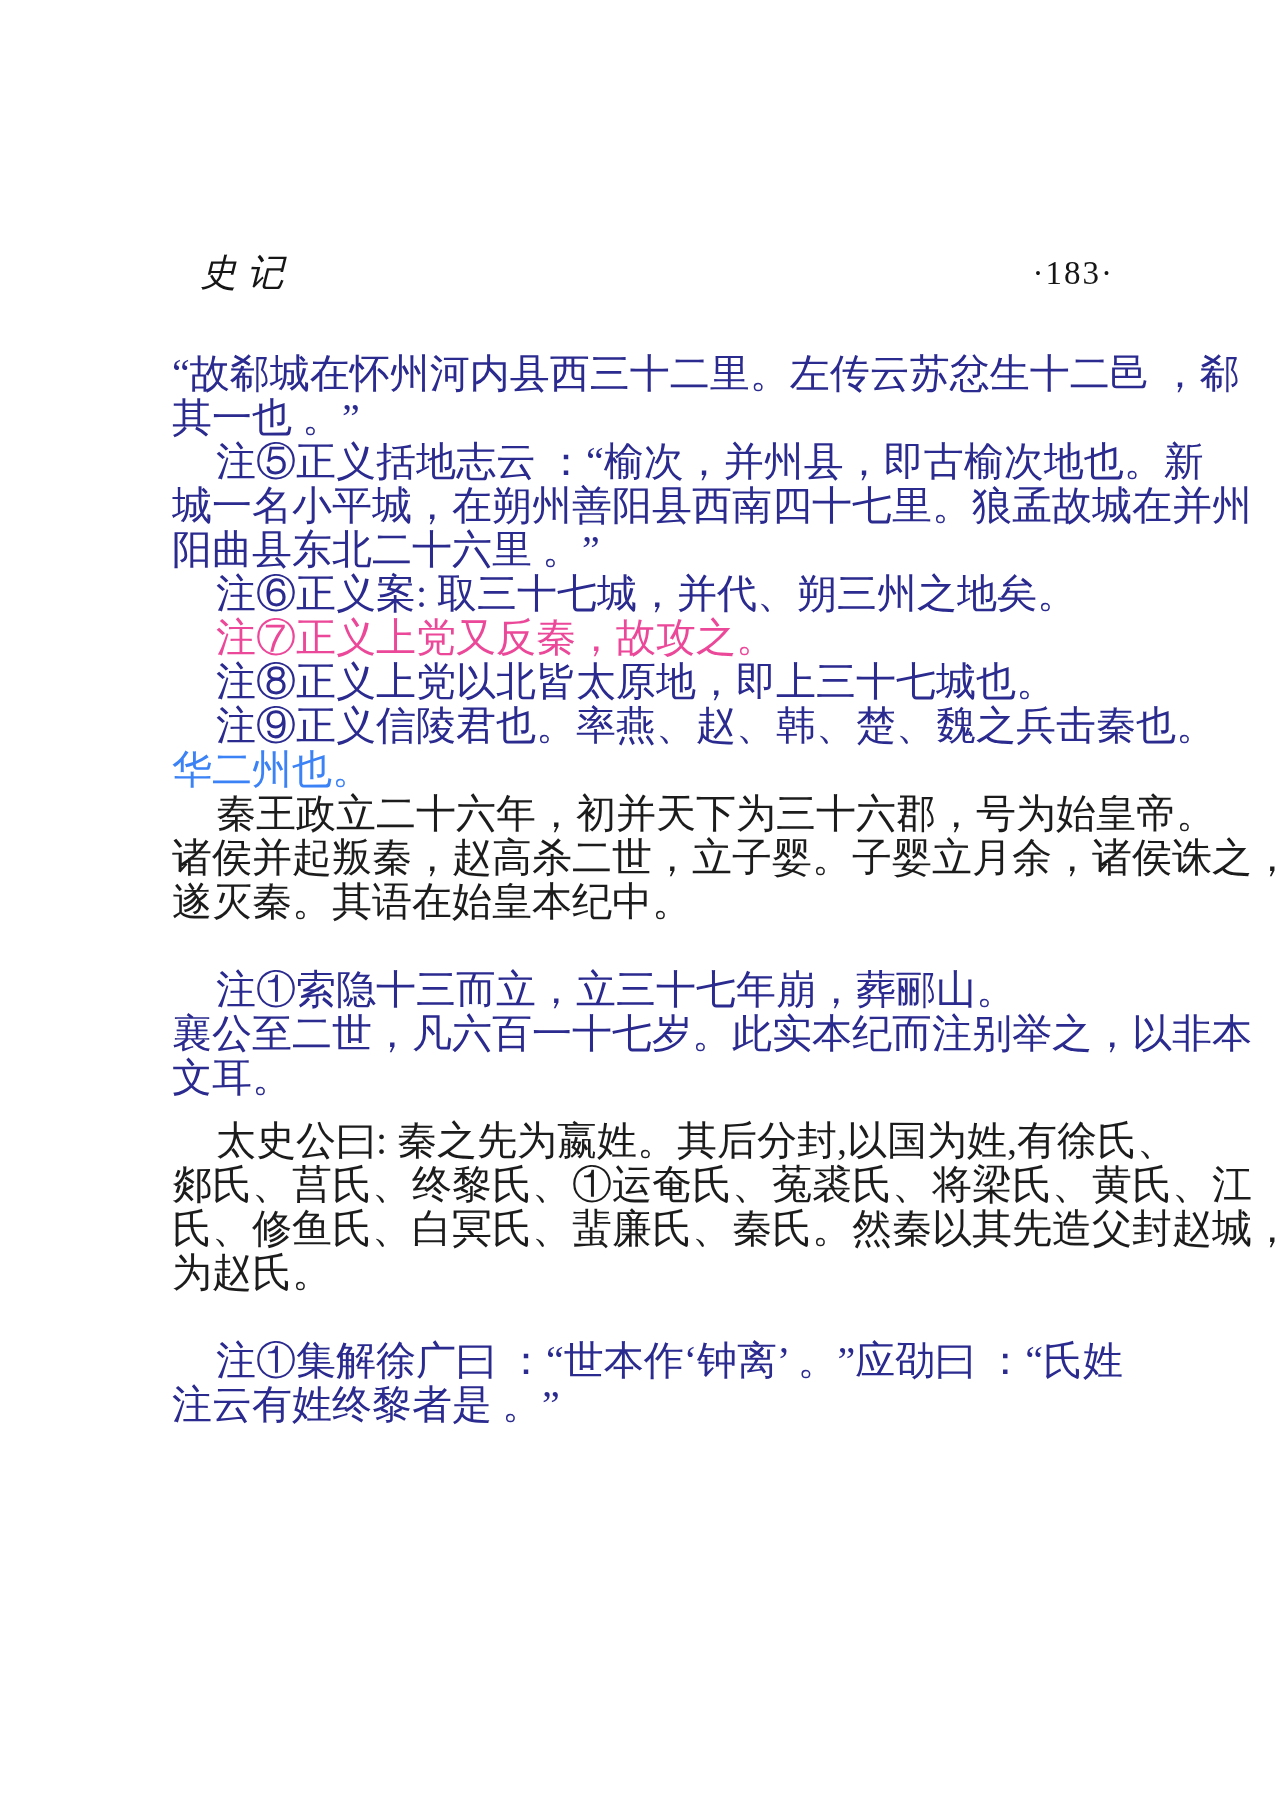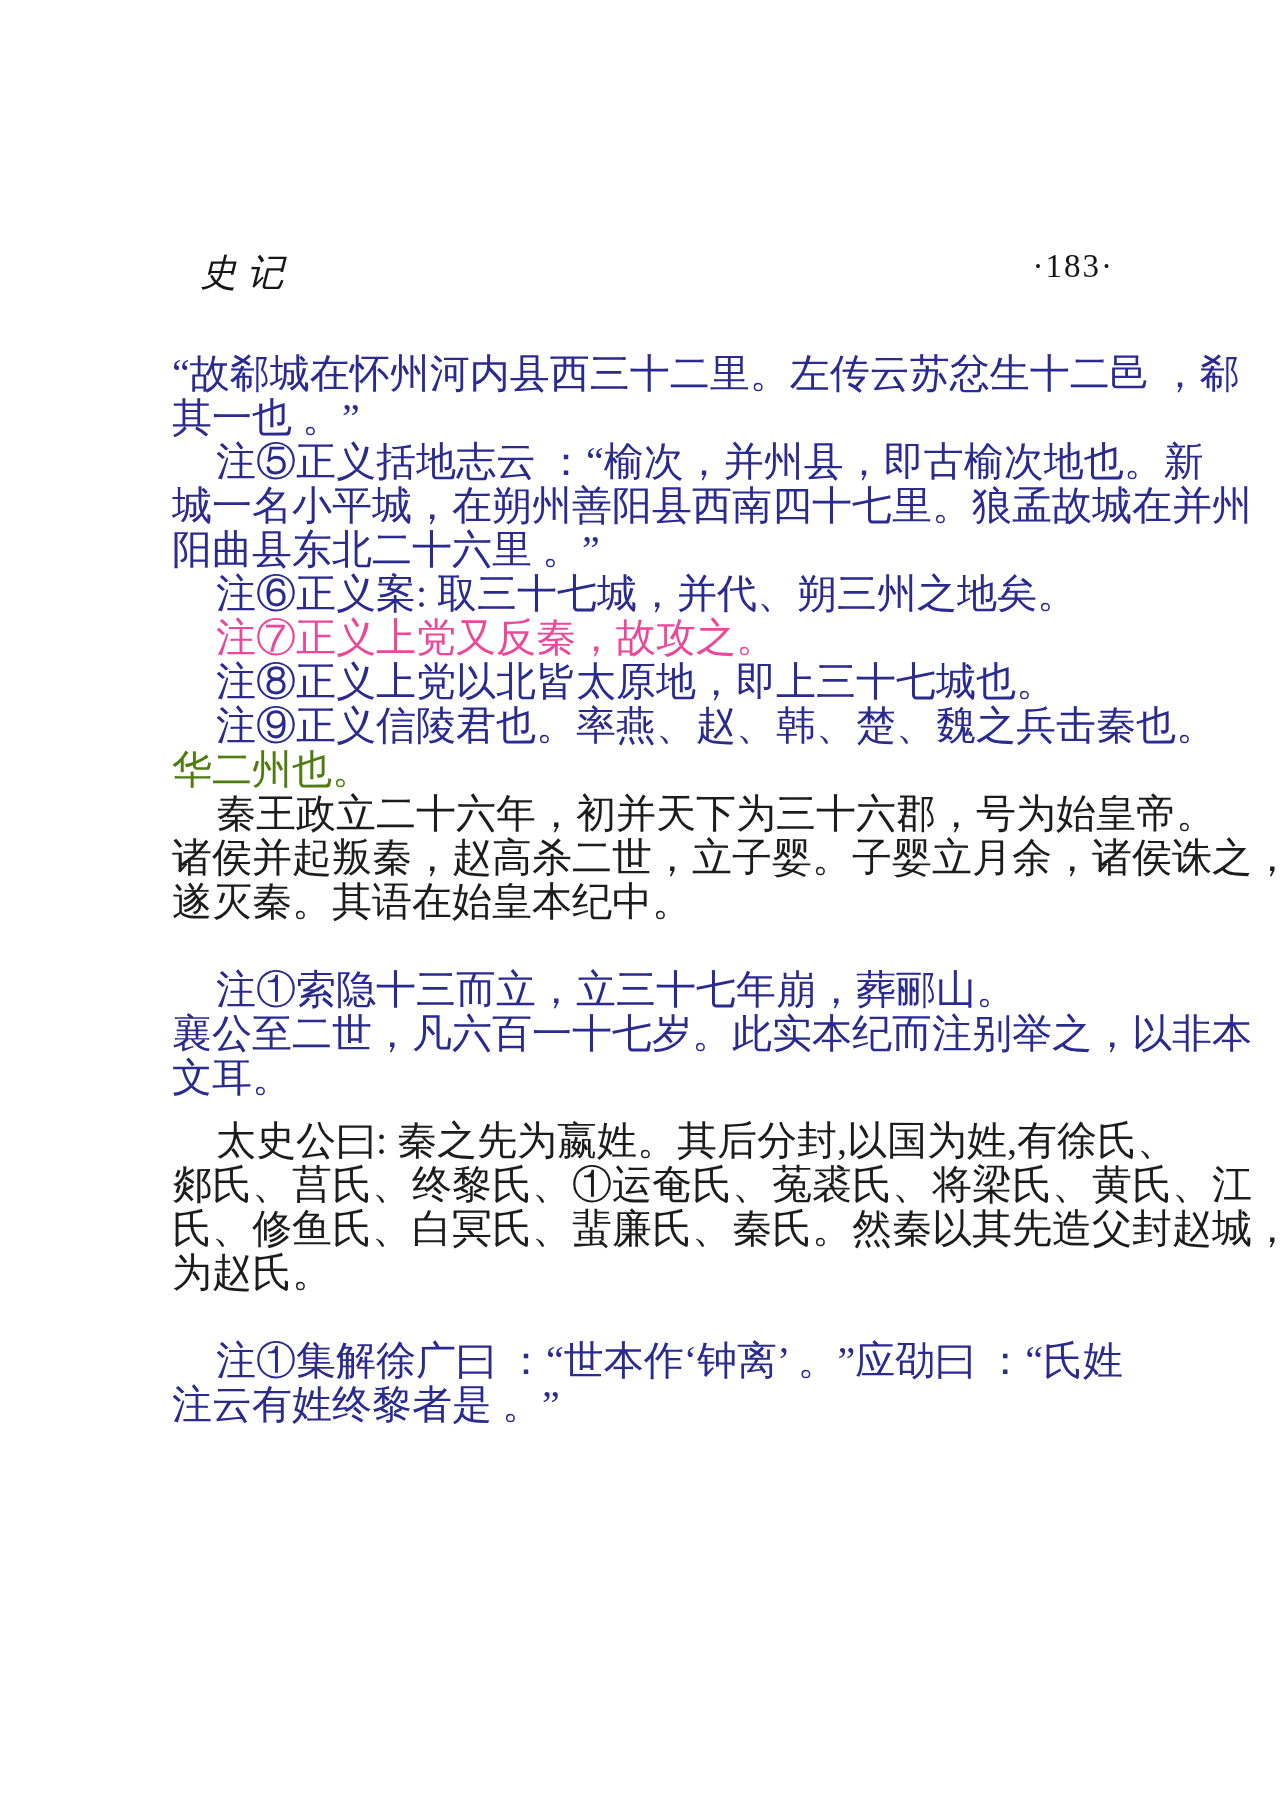--- a/index.html
+++ b/index.html
@@ -11,21 +11,21 @@
     overflow: hidden;
     font-family: "Liberation Serif", "DejaVu Serif", serif;
   }
   .header {
     position: absolute;
     top: 248px;
     left: 172px;
     width: 948px;
     display: flex;
     justify-content: space-between;
-    align-items: flex-start;
+    align-items: center;
   }
   .book-title {
     font-style: italic;
     font-size: 37px;
     letter-spacing: 10px;
     color: #161616;
     padding-left: 28px;
   }
   .page-number {
     font-size: 33px;
@@ -61,21 +61,21 @@
   <div class="body-text">
       <div class="line justify" style="color: rgb(42, 42, 143);">“故郗城在怀州河内县西三十二里。左传云苏忿生十二邑 ，郗</div>
       <div class="line" style="color: rgb(42, 42, 143);">其一也 。”</div>
       <div class="line indent justify" style="color: rgb(42, 42, 143);">注⑤正义括地志云 ：“榆次，并州县，即古榆次地也。新</div>
       <div class="line justify" style="color: rgb(42, 42, 143);">城一名小平城，在朔州善阳县西南四十七里。狼孟故城在并州</div>
       <div class="line" style="color: rgb(42, 42, 143);">阳曲县东北二十六里 。”</div>
       <div class="line indent" style="color: rgb(42, 42, 143);">注⑥正义案: 取三十七城，并代、朔三州之地矣。</div>
       <div class="line indent" style="color: #ec4899;">注⑦正义上党又反秦，故攻之。</div>
       <div class="line indent" style="color: rgb(42, 42, 143);">注⑧正义上党以北皆太原地，即上三十七城也。</div>
       <div class="line indent justify" style="color: rgb(42, 42, 143);">注⑨正义信陵君也。率燕、赵、韩、楚、魏之兵击秦也。</div>
-      <div class="line" style="color: #4d7c0f;">华二州也。</div>
+      <div class="line" style="color: #3b82f6;">华二州也。</div>
       <div class="line indent justify" style="color: rgb(28, 28, 28);">秦王政立二十六年，初并天下为三十六郡，号为始皇帝。</div>
       <div class="line justify" style="color: rgb(28, 28, 28);">诸侯并起叛秦，赵高杀二世，立子婴。子婴立月余，诸侯诛之，</div>
       <div class="line" style="color: rgb(28, 28, 28);">遂灭秦。其语在始皇本纪中。</div>
       <div class="line blank"></div>
       <div class="line indent" style="color: rgb(42, 42, 143);">注①索隐十三而立，立三十七年崩，葬郦山。</div>
       <div class="line justify" style="color: rgb(42, 42, 143);">襄公至二世，凡六百一十七岁。此实本纪而注别举之，以非本</div>
       <div class="line" style="color: rgb(42, 42, 143);">文耳。</div>
       <div class="line indent justify" style="color: rgb(28, 28, 28); margin-top: 19px;">太史公曰: 秦之先为嬴姓。其后分封,以国为姓,有徐氏、</div>
       <div class="line justify" style="color: rgb(28, 28, 28);">郯氏、莒氏、终黎氏、①运奄氏、菟裘氏、将梁氏、黄氏、江</div>
       <div class="line justify" style="color: rgb(28, 28, 28);">氏、修鱼氏、白冥氏、蜚廉氏、秦氏。然秦以其先造父封赵城，</div>

